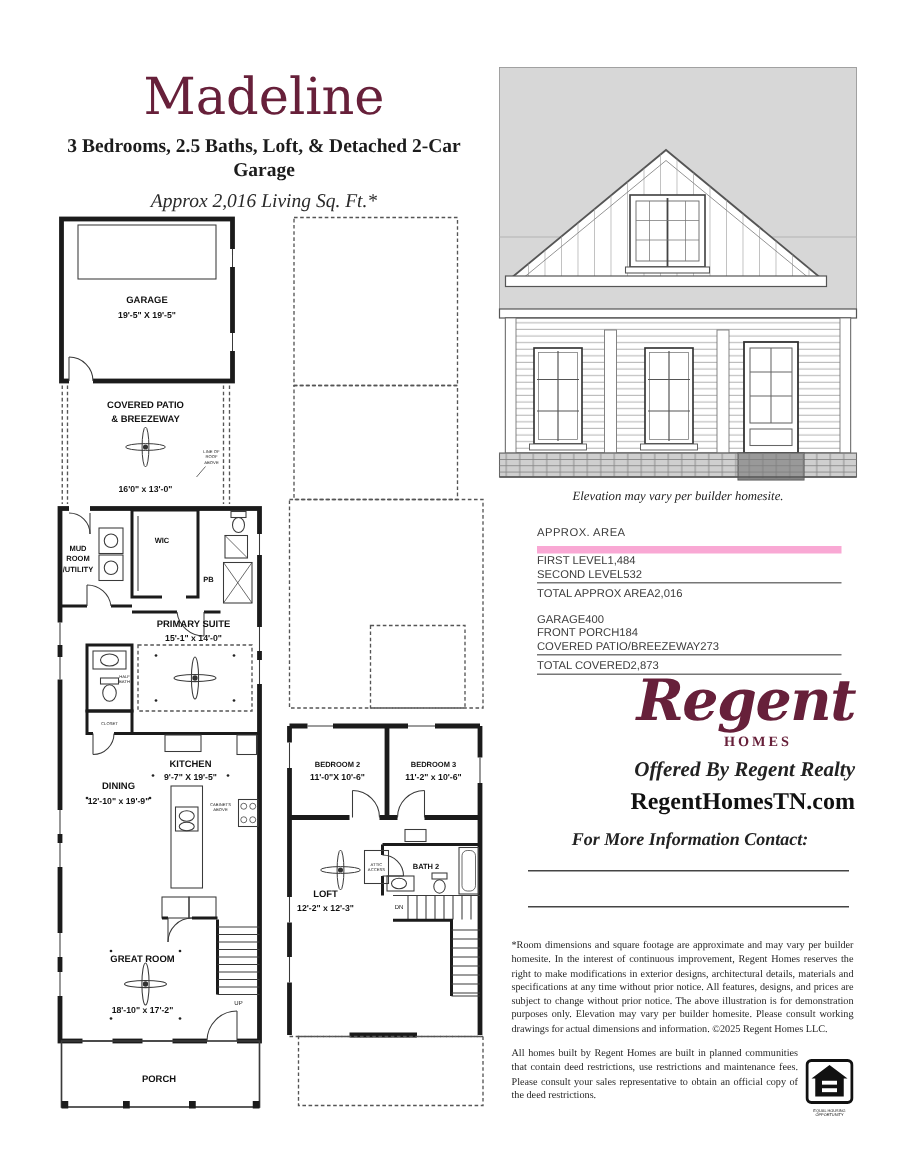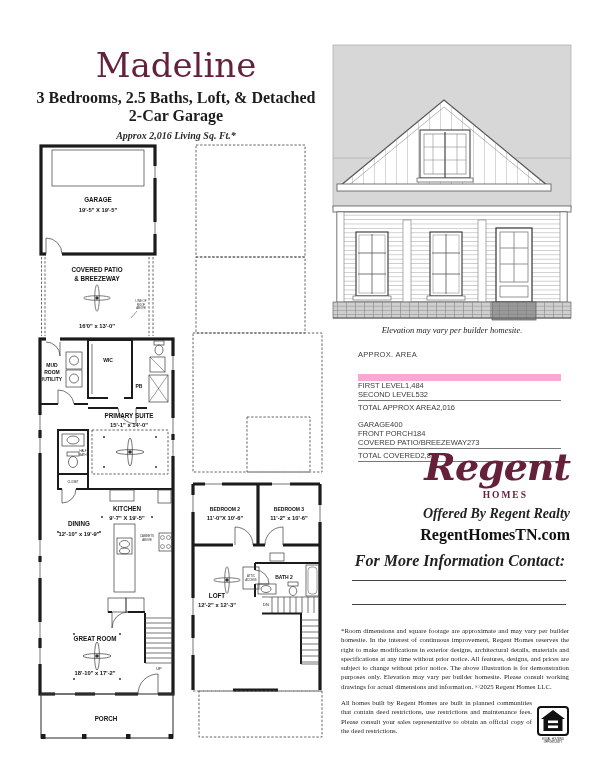--- a/index.html
+++ b/index.html
@@ -1,55 +1,55 @@
 <!DOCTYPE html>
 <html style="--brand_maroon: #67203a; --plan_line: #1b1b1b; --roof_gray: #d7d7d7;"><head>
 <meta charset="utf-8">
 <style>
   html,body{margin:0;padding:0;background:#fff;}
   #page{position:relative;width:600px;height:776px;background:#fff;overflow:hidden;
         font-family:"Liberation Serif",serif;}
   
   .header{position:absolute;left:30px;top:46px;width:292px;text-align:center;}
   .title{font-family:"DejaVu Serif",serif;font-size:34px;line-height:38px;color:var(--brand_maroon,#5f1f31);}
-  .subtitle{margin-top:5px;font-size:16px;font-weight:bold;color:#1c1c1c;}
-  .sqft{margin-top:5px;font-size:10px;font-style:italic;font-weight:bold;color:#2a2a2a;}
+  .subtitle{margin-top:5px;font-size:13px;font-weight:bold;color:#1c1c1c;}
+  .sqft{margin-top:5px;font-size:13px;font-style:italic;font-weight:normal;color:#2a2a2a;}
   
   svg{position:absolute;}
   .wall{fill:none;stroke:#1b1b1b;stroke-width:3.2;}
   .wallthin{fill:none;stroke:#1b1b1b;stroke-width:2;}
   .thin{fill:none;stroke:#3a3a3a;stroke-width:0.7;}
   .thin2{fill:none;stroke:#3a3a3a;stroke-width:0.5;}
   .dash{fill:none;stroke:#555;stroke-width:0.9;stroke-dasharray:2.4,1.7;}
   .whitegap{fill:#fff;stroke:none;}
   .lbl{font:bold 6.3px "Liberation Sans",sans-serif;fill:#111;text-anchor:middle;}
   .lbl5{font:bold 5px "Liberation Sans",sans-serif;fill:#111;text-anchor:middle;}
   .dim{font:bold 5.8px "Liberation Sans",sans-serif;fill:#111;text-anchor:middle;}
   .tiny{font:2.8px "Liberation Sans",sans-serif;fill:#222;text-anchor:middle;}
   .tiny4{font:4px "Liberation Sans",sans-serif;fill:#111;text-anchor:middle;}
   .dot{fill:#222;stroke:none;}
   .ecap{font:italic 8.5px "Liberation Serif",serif;fill:#222;text-anchor:middle;}
   
   .area-table{position:absolute;left:358px;top:350px;width:203px;
      font-family:"Liberation Sans",sans-serif;font-size:7.5px;color:#3c3c3c;}
-  .at-header{letter-spacing:.3px;padding-bottom:15px;border-bottom:7px solid #f9a8d4;}
+  .at-header{letter-spacing:.3px;padding-bottom:5px;border-bottom:5px solid #f9a8d4;}
   .at-row{display:flex;justify-content:flex-start;line-height:9px;}
   .at-sep{border-top:1px solid #777;margin:1px 0 2px 0;}
   .at-gap{height:8px;}
   
   .brand{position:absolute;left:350px;top:444px;width:220px;text-align:right;}
   .logo{position:relative;height:56px;}
   .logo-script{font-family:"DejaVu Serif",serif;font-style:italic;font-weight:bold;
      font-size:38px;color:var(--brand_maroon,#6b2139);letter-spacing:-1px;}
   .logo-homes{position:absolute;right:42px;bottom:0px;font-family:"Liberation Serif",serif;
      font-weight:bold;font-size:9.5px;letter-spacing:2px;color:var(--brand_maroon,#6b2139);}
   .offered{margin-top:6px;font-size:14px;font-style:italic;font-weight:bold;color:#222;}
   .website{margin-top:4px;font-size:16px;font-weight:bold;color:#111;}
   .contact{position:absolute;left:350px;top:552px;width:220px;text-align:center;
-     font-size:16px;font-style:italic;font-weight:bold;color:#222;}
+     font-size:12px;font-style:italic;font-weight:bold;color:#222;}
   .cline{position:absolute;left:352px;width:214px;border-top:1.2px solid #444;height:0;}
   
   .disc{position:absolute;left:341px;width:228px;font-size:6.8px;line-height:9.3px;
      text-align:justify;color:#1e1e1e;}
   .eh-wrap{float:right;width:32px;height:38px;margin:8px 0 0 5px;text-align:center;}
   .eh-label{font:2.6px "Liberation Sans",sans-serif;color:#111;line-height:3px;}
 </style>
 </head>
 <body>
 

